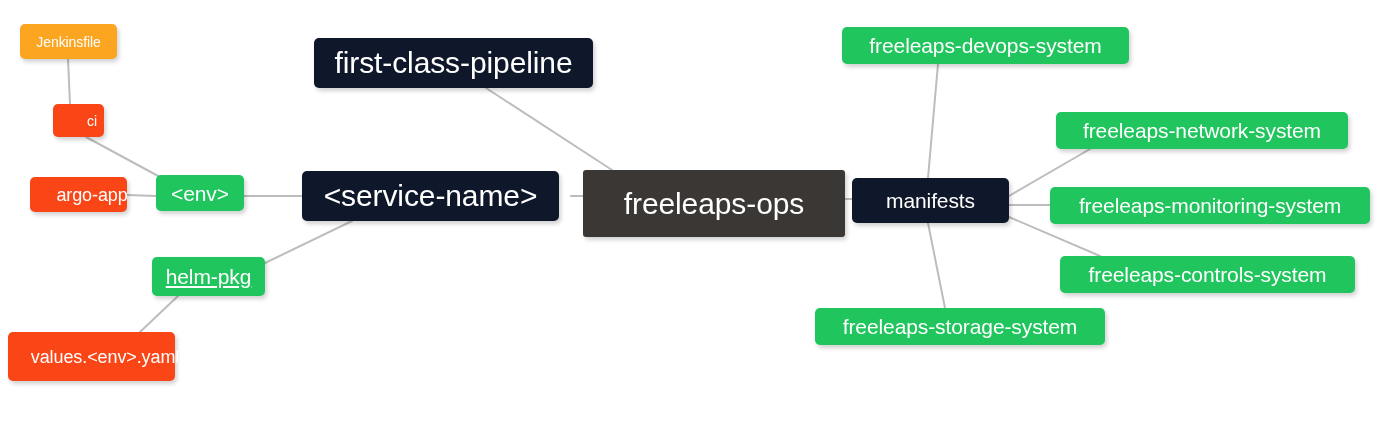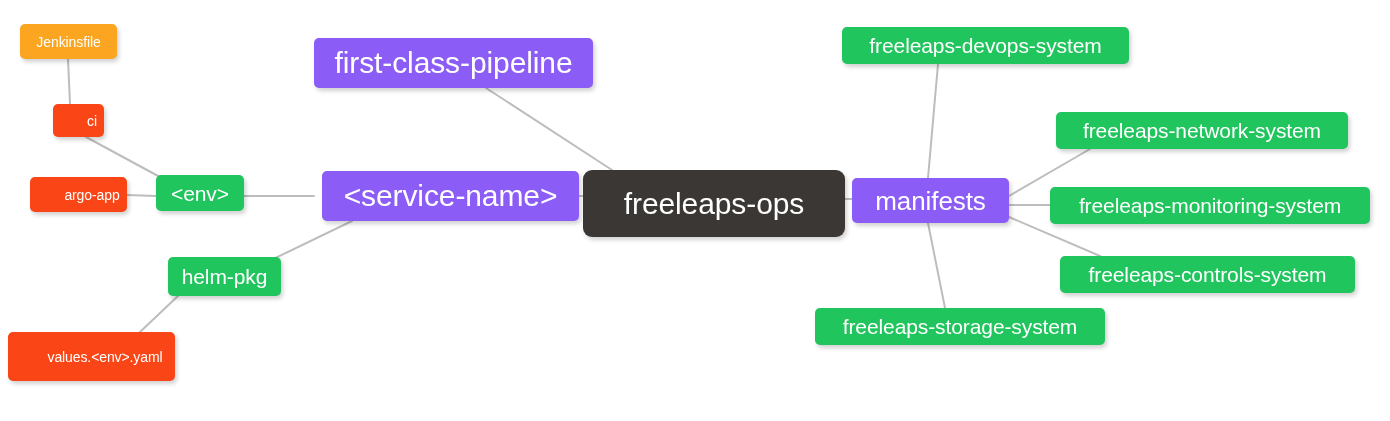--- a/index.html
+++ b/index.html
@@ -35,41 +35,41 @@
     border-radius: 5px;
     white-space: nowrap;
     box-shadow: 2px 3px 4px rgba(0,0,0,0.18);
     line-height: 1;
     padding: 0 12px;
     letter-spacing: -0.1px;
   }
   .node-root {
     background: #3b3734;
     font-size: 30px;
-    border-radius: 9px;
+    border-radius: 3px;
     text-align: right;
   }
   .node-blue {
-    background: #8b5cf6;
+    background: #0f172a;
   }
   .node-green {
     background: #21c55d;
   }
   .node-orange {
     background: #fba521;
     padding-left: 12px;
   }
   .node-red {
     background: #fa4617;
     padding-left: 39px;
   }
   .size-xl { font-size: 30px; }
-  .size-lg { font-size: 26px; }
+  .size-lg { font-size: 21px; }
   .size-md { font-size: 21px; }
-  .size-sm { font-size: 14px; }
+  .size-sm { font-size: 18px; }
   .size-xs { font-size: 14px; }
 </style>
 </head>
 <body>
 
 <div id="mindmap-canvas">
   <svg id="edge-layer" viewBox="0 0 1390 421" width="1390" height="421">
       <line x1="68" y1="59" x2="70" y2="104" stroke="#bdbdbd" stroke-width="2" stroke-linecap="round"></line>
       <line x1="86" y1="137" x2="160" y2="177" stroke="#bdbdbd" stroke-width="2" stroke-linecap="round"></line>
       <line x1="127" y1="195" x2="156" y2="196" stroke="#bdbdbd" stroke-width="2" stroke-linecap="round"></line>
@@ -83,24 +83,24 @@
       <line x1="1009" y1="196" x2="1090" y2="149" stroke="#bdbdbd" stroke-width="2" stroke-linecap="round"></line>
       <line x1="1009" y1="205" x2="1050" y2="205" stroke="#bdbdbd" stroke-width="2" stroke-linecap="round"></line>
       <line x1="1009" y1="217" x2="1100" y2="256" stroke="#bdbdbd" stroke-width="2" stroke-linecap="round"></line>
       <line x1="928" y1="223" x2="945" y2="308" stroke="#bdbdbd" stroke-width="2" stroke-linecap="round"></line>
     </svg>
   <div id="node-layer">
       <div class="node node-orange size-xs" style="left: 20px; top: 24px; width: 97px; height: 35px;">Jenkinsfile</div>
       <div class="node node-red size-xs" style="left: 53px; top: 104px; width: 33px; height: 33px;">ci</div>
       <div class="node node-red size-sm" style="left: 30px; top: 177px; width: 97px; height: 35px;">argo-app</div>
       <div class="node node-green size-md" style="left: 156px; top: 175px; width: 88px; height: 36px;">&lt;env&gt;</div>
-      <div class="node node-green size-md" style="left: 168px; top: 257px; width: 113px; height: 39px;">helm-pkg</div>
+      <div class="node node-green size-md" style="left: 152px; top: 257px; width: 113px; height: 39px; text-decoration: underline;">helm-pkg</div>
       <div class="node node-red size-sm" style="left: 8px; top: 332px; width: 167px; height: 49px;">values.&lt;env&gt;.yaml</div>
       <div class="node node-blue size-xl" style="left: 314px; top: 38px; width: 279px; height: 50px;">first-class-pipeline</div>
-      <div class="node node-blue size-xl" style="left: 322px; top: 171px; width: 257px; height: 50px;">&lt;service-name&gt;</div>
+      <div class="node node-blue size-xl" style="left: 302px; top: 171px; width: 257px; height: 50px;">&lt;service-name&gt;</div>
       <div class="node node-root size-xl" style="left: 583px; top: 170px; width: 262px; height: 67px;">freeleaps-ops</div>
       <div class="node node-blue size-lg" style="left: 852px; top: 178px; width: 157px; height: 45px;">manifests</div>
       <div class="node node-green size-md" style="left: 798px; top: 27px; width: 287px; height: 37px; margin-left: 44px;">freeleaps-devops-system</div>
       <div class="node node-green size-md" style="left: 1056px; top: 112px; width: 292px; height: 37px;">freeleaps-network-system</div>
       <div class="node node-green size-md" style="left: 1050px; top: 187px; width: 320px; height: 37px;">freeleaps-monitoring-system</div>
       <div class="node node-green size-md" style="left: 1060px; top: 256px; width: 295px; height: 37px;">freeleaps-controls-system</div>
       <div class="node node-green size-md" style="left: 815px; top: 308px; width: 290px; height: 37px;">freeleaps-storage-system</div>
     </div>
 </div>
 

